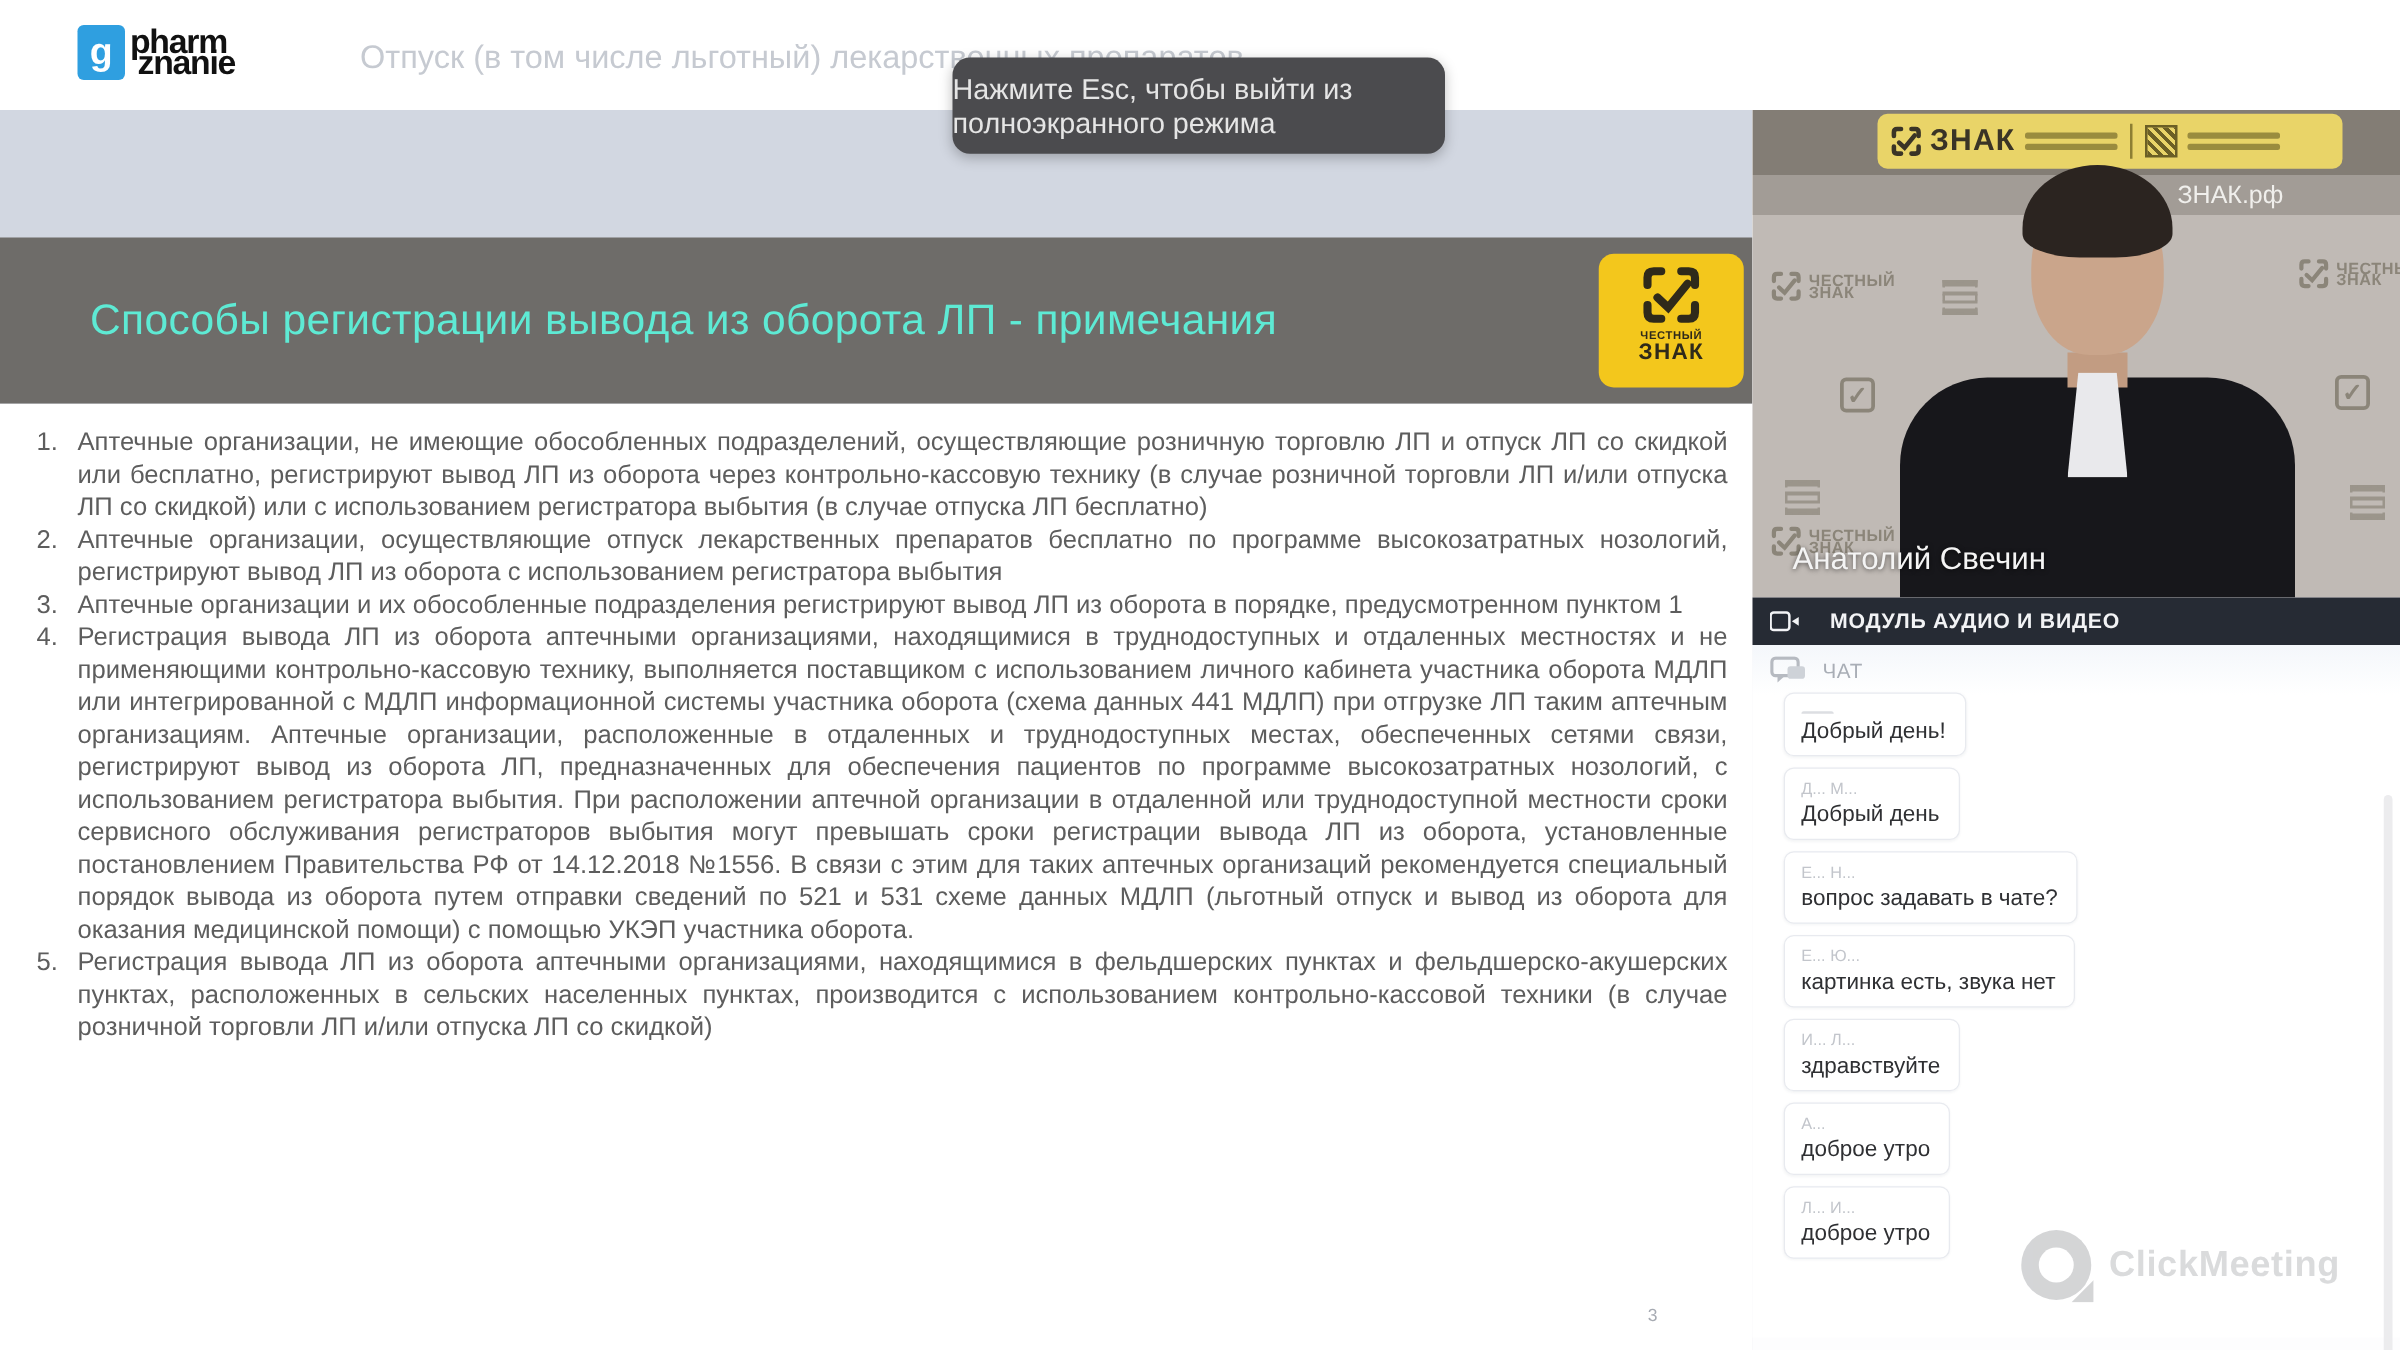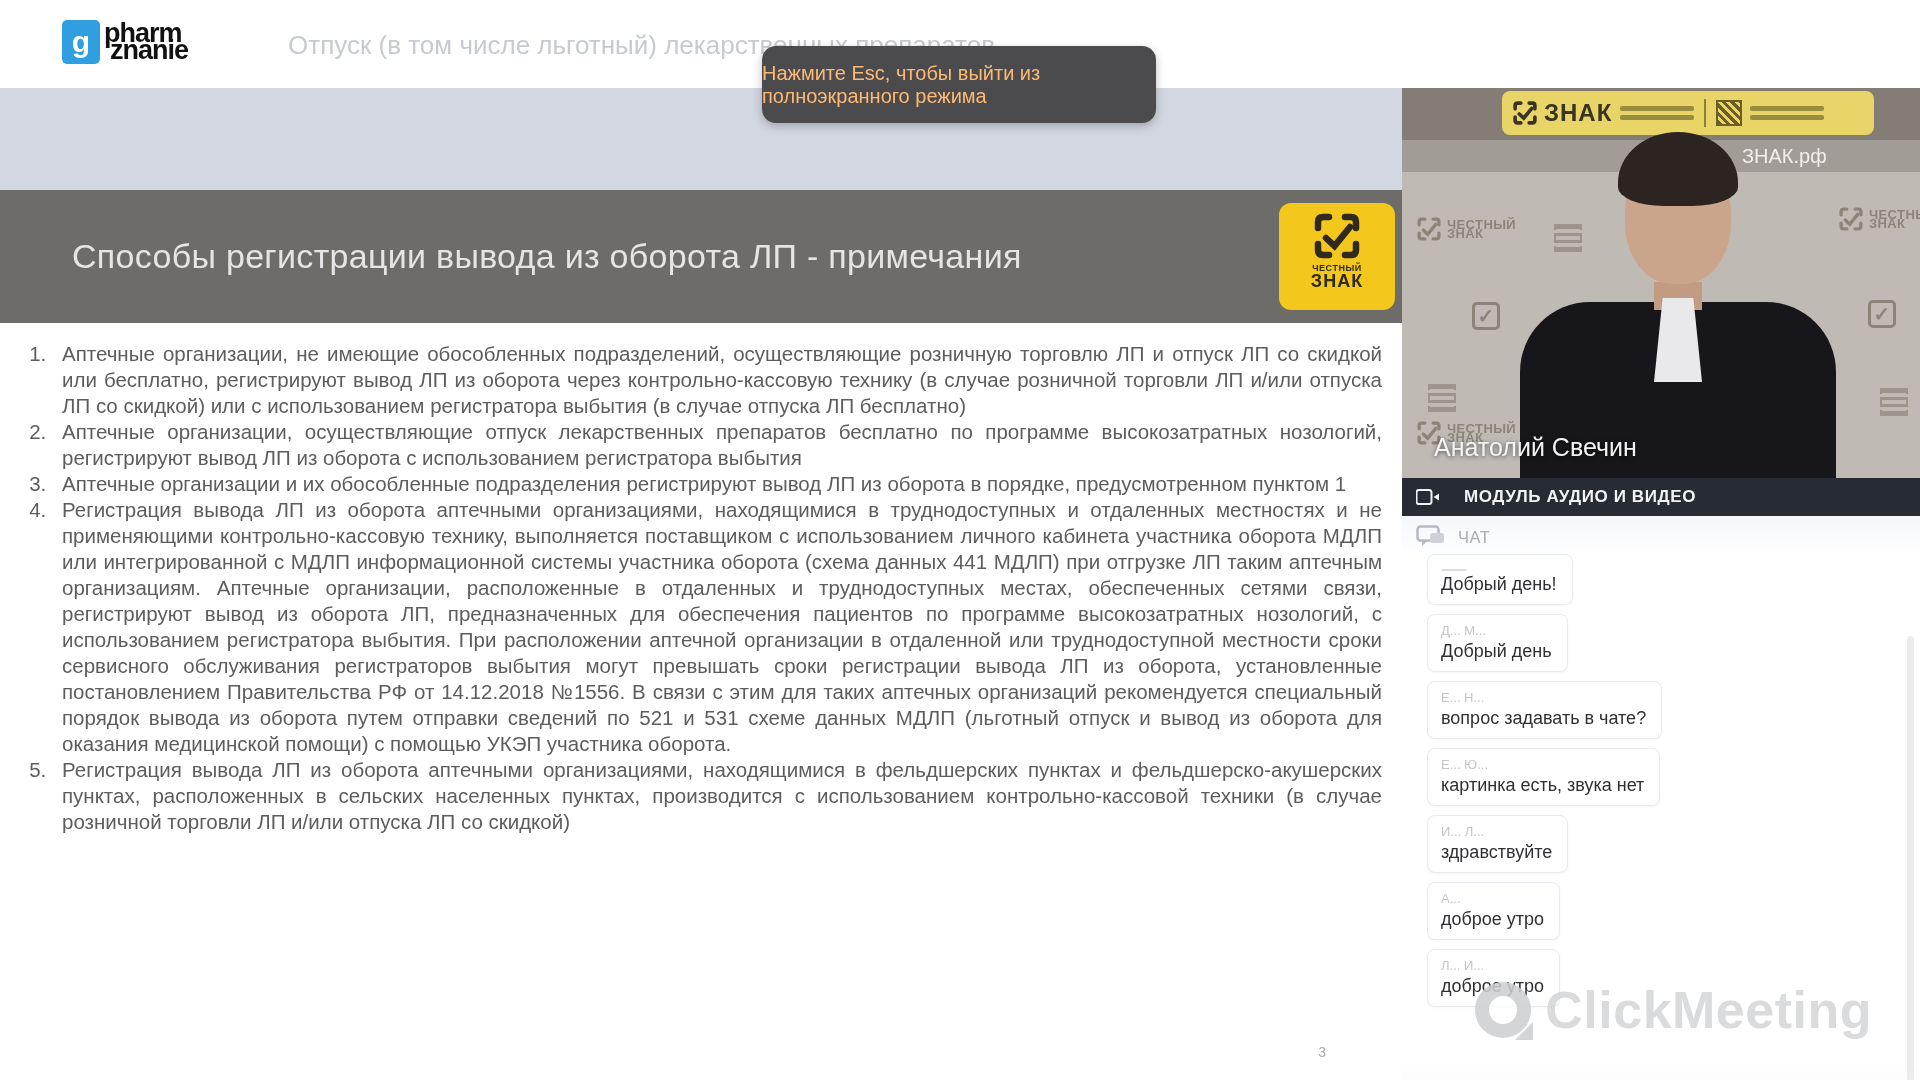--- a/index.html
+++ b/index.html
@@ -14,26 +14,26 @@
   .brand-words { margin-left: 4px; line-height: 21px; font-weight: bold; font-size: 27px; color: #111111;
     letter-spacing: -1px; }
   .brand-words .w2 { margin-left: 6px; display: block; margin-top: -4px; }
   .topbar-title { position: absolute; left: 288px; top: 30px; font-size: 26px; color: #c6cad1; }
 
   
   .tooltip { position: absolute; left: 762px; top: 46px; width: 394px; height: 77px;
     background: #4b4b4e; border-radius: 14px; z-index: 20;
     display: flex; align-items: center; justify-content: center;
     box-shadow: 0 3px 10px rgba(0,0,0,0.25); }
-  .tooltip span { color: #fdba74; font-size: 20px; }
+  .tooltip span { color: #e5e5e5; font-size: 23px; }
 
   
   .slide-area { position: absolute; left: 0; top: 88px; width: 1402px; height: 992px; background: #d2d7e1; }
   .slide-banner { position: absolute; left: 0; top: 102px; width: 1402px; height: 133px; background: #6e6c69; }
-  .slide-banner-title { position: absolute; left: 72px; top: 47px; color: #e5e5e5; font-size: 34px; letter-spacing: 0.3px; }
+  .slide-banner-title { position: absolute; left: 72px; top: 47px; color: #5eead4; font-size: 34px; letter-spacing: 0.3px; }
 
   .znak-slide-logo { position: absolute; right: 7px; top: 13px; width: 116px; height: 107px;
     background: #f3c71c; border-radius: 12px; display: flex; flex-direction: column; align-items: center; padding-top: 8px; }
   .znak-slide-logo .txt1 { font-size: 9px; font-weight: bold; color: #2f2a1a; letter-spacing: 0.5px; margin-top: 2px; }
   .znak-slide-logo .txt2 { font-size: 18px; font-weight: bold; color: #2f2a1a; letter-spacing: 1px; margin-top: -2px; }
 
   .slide-content { position: absolute; left: 0; top: 235px; width: 1402px; height: 773px; background: #ffffff;
     padding: 18px 18px 0 14px; }
   .slide-list { list-style: decimal outside; padding-left: 38px; color: #5d5d5d;
     font-size: 20.5px; line-height: 26px; text-align: justify; }
@@ -95,21 +95,21 @@
   .bubble .text { font-size: 18px; color: #2f3033; }
   .bubble.first .sender { height: 8px; overflow: hidden; }
   .sender-stub { display: inline-block; width: 26px; height: 6px; background: #dcdee2; border-radius: 2px; }
 
   .watermark { position: absolute; right: 48px; bottom: 30px; display: flex; align-items: center; gap: 14px; opacity: 0.85; }
   .wm-logo { width: 56px; height: 56px; border-radius: 50%; background: #cdced0; position: relative; }
   .wm-logo::before { content: ""; position: absolute; left: 14px; top: 14px; width: 28px; height: 28px;
     border-radius: 50%; background: #ffffff; }
   .wm-logo::after { content: ""; position: absolute; right: -2px; bottom: -2px; width: 18px; height: 18px;
     background: #cdced0; clip-path: polygon(0 0, 100% 0, 0 100%); transform: rotate(180deg); }
-  .wm-text { font-size: 52px; color: #d4d5d7; font-weight: bold; letter-spacing: 0.5px; }
+  .wm-text { font-size: 29px; color: #d4d5d7; font-weight: bold; letter-spacing: 0.5px; }
 
   .scroll-track { position: absolute; right: 6px; top: 120px; width: 7px; height: 862px;
     background: #ececee; border-radius: 4px; }
 </style>
 </head>
 <body>
 
 <div class="topbar">
   <div class="brand">
     <div class="brand-icon">g</div>

